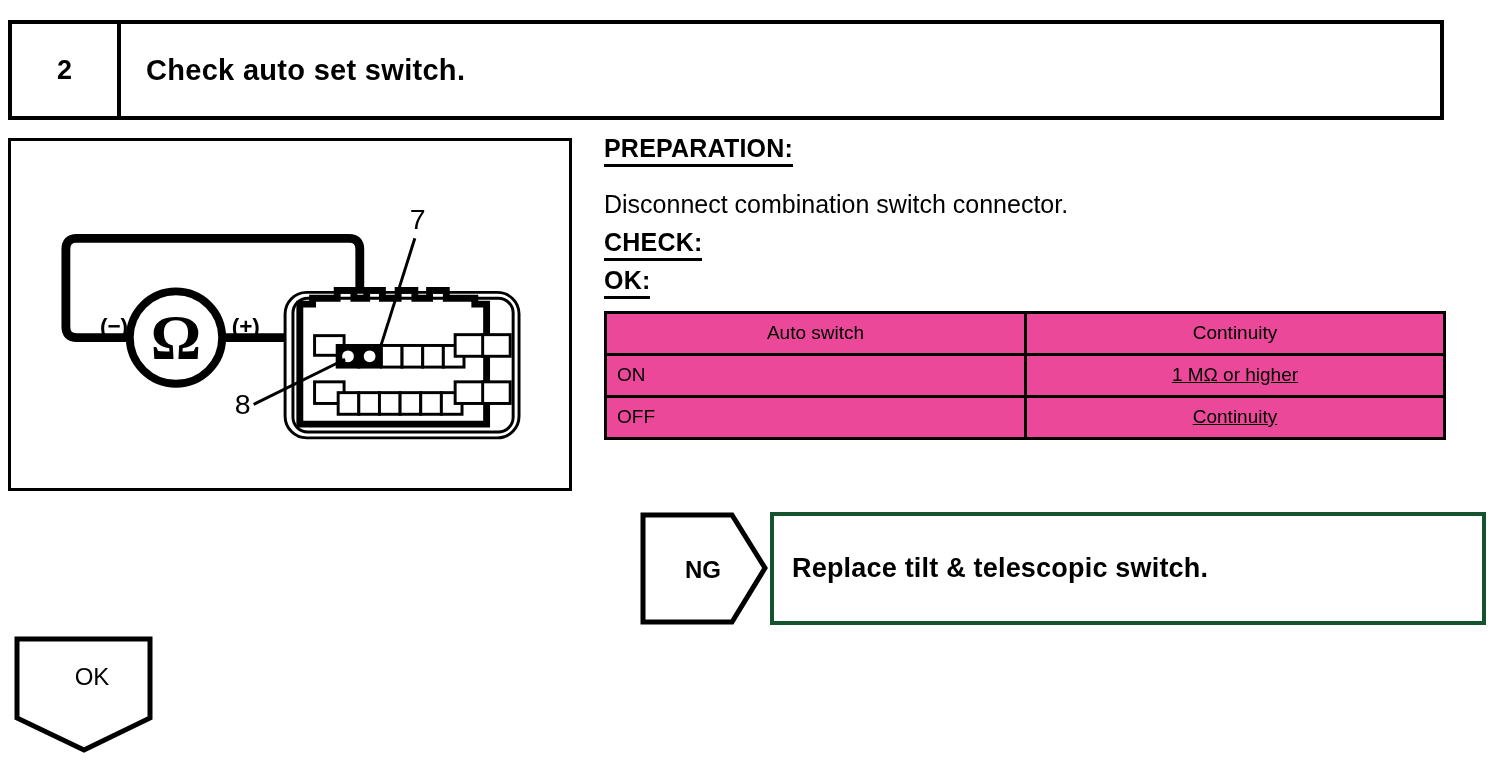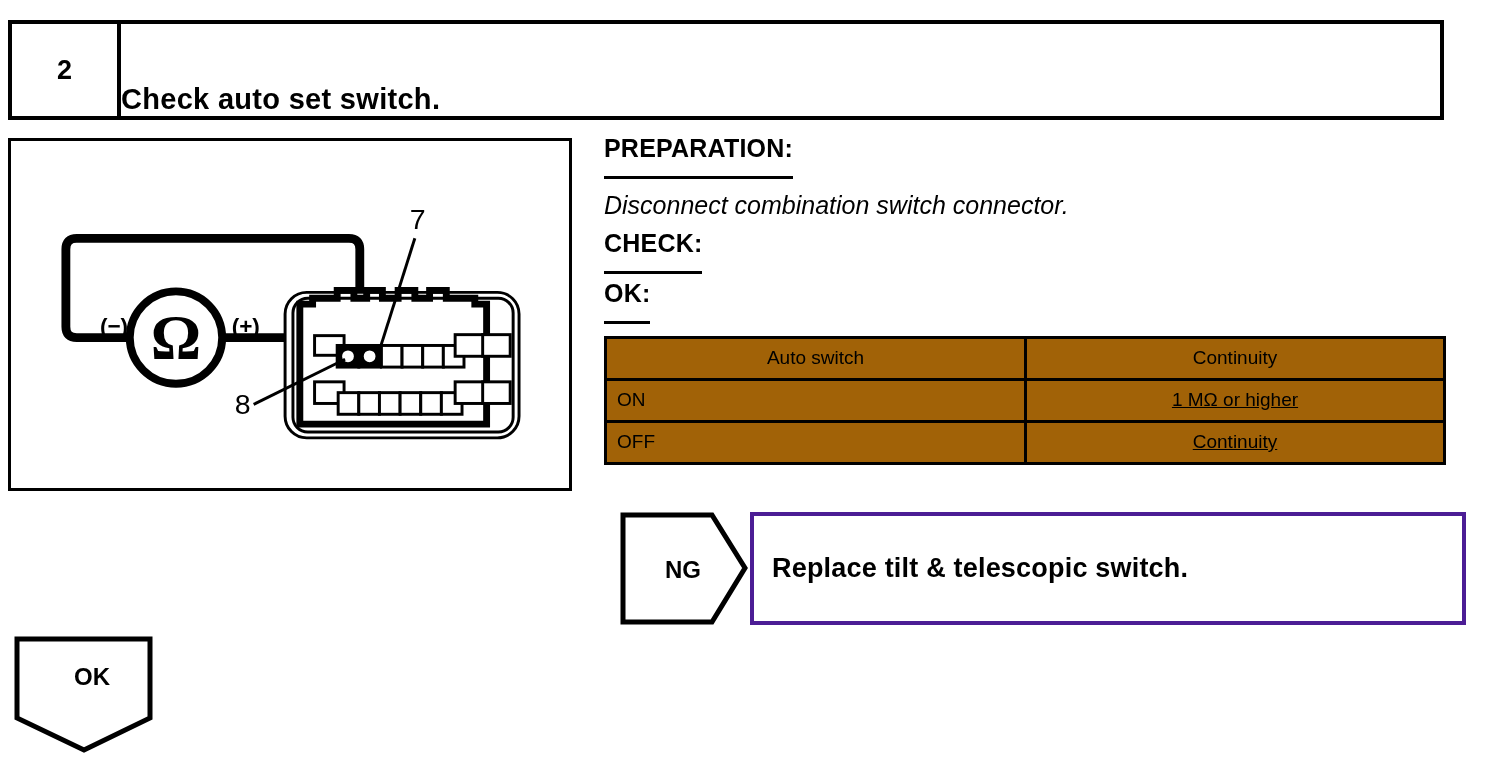--- a/index.html
+++ b/index.html
@@ -33,21 +33,22 @@
     justify-content: center;
   }
   .step-number {
     font-size: 27px;
     font-weight: bold;
     letter-spacing: 0px;
   }
   .step-title-cell {
     flex: 1;
     display: flex;
-    align-items: flex-end;
+    align-items: center;
+    padding-left: 25px;
   }
   .step-title {
     font-size: 29px;
     font-weight: bold;
     letter-spacing: 0.3px;
   }
 
   
   .diagram-panel {
     position: absolute;
@@ -63,77 +64,76 @@
     position: absolute;
     left: 604px; top: 134px;
     width: 846px;
   }
   .sec-head {
     font-size: 25px;
     font-weight: bold;
     letter-spacing: 0.2px;
     display: inline-block;
     border-bottom: 3px solid #000;
-    padding-bottom: 13px;
+    padding-bottom: 1px;
     margin-bottom: 2px;
   }
   .sec-body {
     font-size: 25px;
     line-height: 1.58;
     letter-spacing: 0px;
-    margin: 5px 0 2px 0;
-    font-style: italic;
+    margin: 16px 0 2px 0;
   }
   .block { margin-bottom: 3px; }
 
   
   .result-table {
     margin-top: 10px;
     width: 842px;
     border-collapse: collapse;
     border: 3px solid #000;
-    background: #a16207;
+    background: #ec4899;
   }
   .result-table th,
   .result-table td {
     border: 3px solid #000;
     height: 42px;
     font-size: 19px;
     font-weight: normal;
     padding: 0 10px;
   }
   .result-table th { text-align: center; }
   .result-table td.col-switch { text-align: left; width: 420px; }
   .result-table td.col-res { text-align: center; text-decoration: underline; }
 
   
   .ng-row {
     position: absolute;
-    left: 620px; top: 512px;
+    left: 640px; top: 512px;
     width: 836px; height: 113px;
   }
   .ng-arrow {
     position: absolute;
     left: 0; top: 0;
     width: 128px; height: 113px;
   }
   .ng-arrow svg { display: block; }
   .ng-label {
     position: absolute;
     left: 28px; top: 44px;
     width: 70px;
     text-align: center;
     font-size: 24px;
     font-weight: bold;
   }
   .ng-box {
     position: absolute;
     left: 130px; top: 0;
     width: 716px; height: 113px;
-    border: 4px solid #4c1d95;
+    border: 4px solid #14532d;
     display: flex;
     align-items: center;
     padding-left: 18px;
     background: #fff;
   }
   .ng-box-text {
     font-size: 27px;
     font-weight: bold;
     letter-spacing: 0.2px;
   }
@@ -144,21 +144,21 @@
     left: 14px; top: 636px;
     width: 148px; height: 118px;
   }
   .ok-arrow svg { display: block; }
   .ok-label {
     position: absolute;
     left: 14px; top: 663px;
     width: 156px;
     text-align: center;
     font-size: 24px;
-    font-weight: bold;
+    font-weight: normal;
   }
 </style>
 </head>
 <body>
 
 <div class="step-header">
   <div class="step-number-cell">
     <span class="step-number">2</span>
   </div>
   <div class="step-title-cell">

